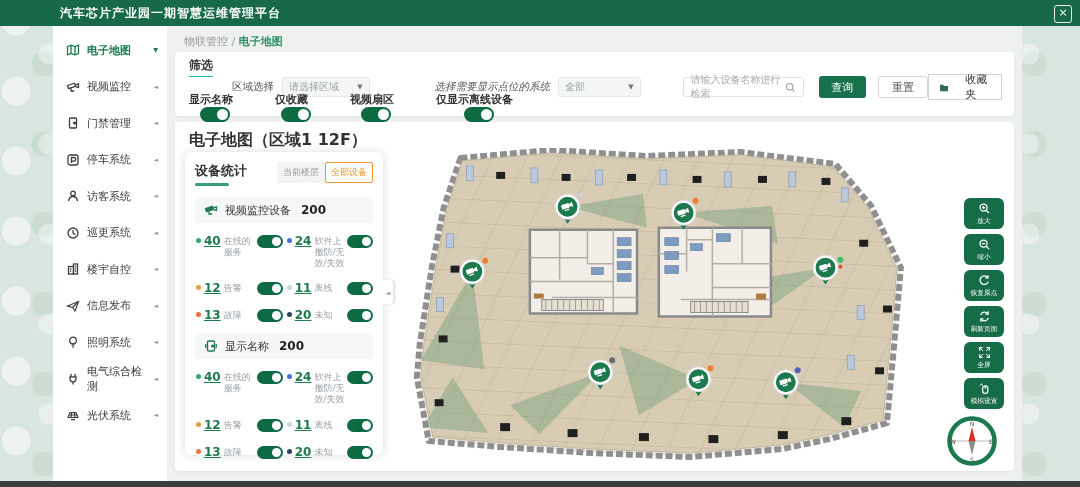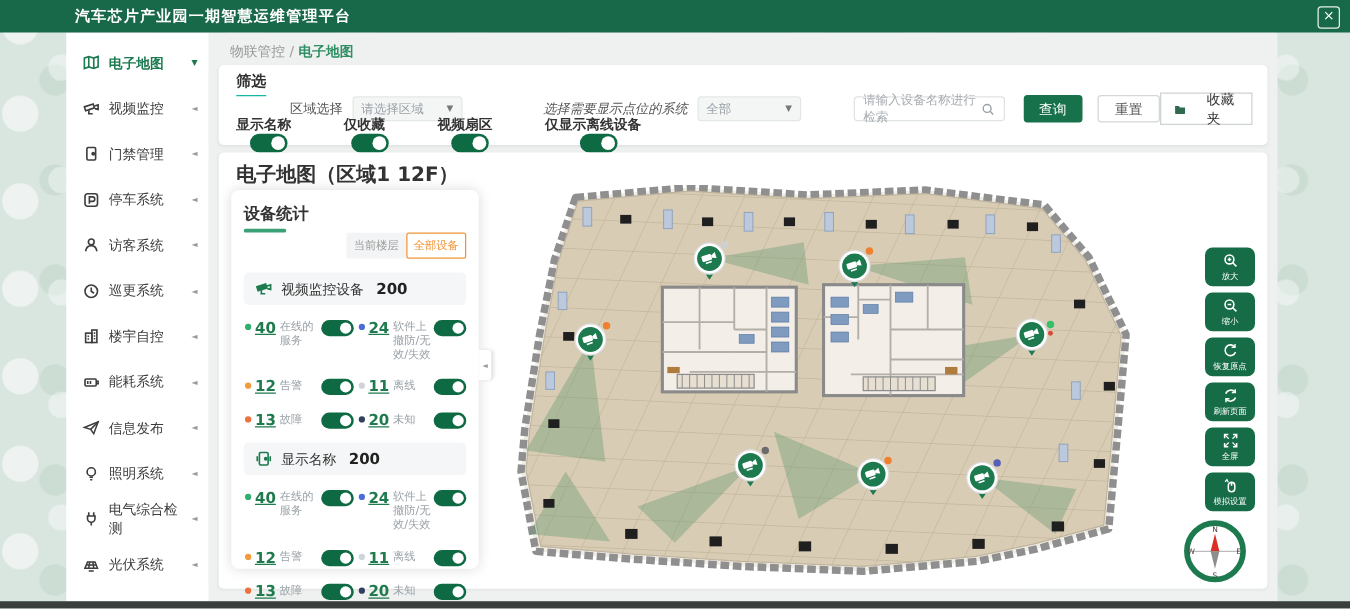--- a/index.html
+++ b/index.html
@@ -48,21 +48,21 @@
   .toggle{width:30px;height:15px;border-radius:8px;background:#0d6a43;position:relative;flex:none;cursor:pointer;}
   .toggle .knob{position:absolute;right:2px;top:2px;width:11px;height:11px;border-radius:50%;background:#fff;}
   .toggle.sm{width:26px;height:13px;}
   .toggle.sm .knob{width:9px;height:9px;}
   
   .main-card{position:absolute;left:8px;right:8px;top:96px;bottom:10px;background:#fff;border-radius:4px;box-shadow:0 1px 3px rgba(0,0,0,.06);}
   .map-title{position:absolute;left:14px;top:8px;font-size:16px;font-weight:bold;color:#333;}
   .map-title:after{content:"";display:block;width:30px;height:3px;background:#3aa075;margin-top:4px;border-radius:2px;}
   .stats{position:absolute;left:10px;top:30px;width:198px;bottom:16px;background:#fff;border-radius:6px;
     box-shadow:0 0 10px rgba(0,0,0,.14);padding:10px;box-sizing:border-box;}
-  .stats-head{display:flex;align-items:flex-start;flex-direction:column;}
+  .stats-head{display:flex;align-items:flex-start;}
   .stats-title{font-size:13px;font-weight:bold;color:#333;}
   .stats-title:after{content:"";display:block;width:34px;height:3px;background:#3aa075;margin-top:3px;border-radius:2px;}
   .tab-seg{margin-left:auto;display:flex;font-size:9px;}
   .tab-seg .tab{padding:3px 5px;background:#f3f4f5;color:#9a9a9a;border-radius:2px;cursor:pointer;border:1px solid transparent;}
   .tab-seg .tab.active{background:#fff;border:1px solid #ef9436;color:#ef9436;}
   .sec-head{display:flex;align-items:center;background:#f5f6f7;border-radius:4px;height:26px;padding:0 9px;margin-top:11px;font-size:11px;color:#333;}
   .sec-head .ic{width:14px;height:14px;margin-right:7px;color:#1c7a4e;}
   .sec-total{font-weight:bold;font-size:12px;margin-left:10px;color:#222;}
   .stat-grid{display:grid;grid-template-columns:1fr 1fr;column-gap:4px;row-gap:13px;margin-top:11px;padding:0 1px;}
   .stat-cell{display:flex;align-items:flex-start;font-size:9px;}
@@ -145,28 +145,20 @@
     <div class="side-item">
       <svg class="ic" viewBox="0 0 14 14" fill="none" stroke="currentColor" stroke-width="1.3">
           <rect x="2.5" y="4.5" width="5" height="7.5"></rect>
           <rect x="7.5" y="2" width="4" height="10"></rect>
           <path d="M4 7h1.3M4 9.2h1.3M9 4.5h1.2M9 6.8h1.2M9 9h1.2"></path>
         </svg>
       <span>楼宇自控</span>
       <span class="arrow">◄</span>
     </div>
     <div class="side-item">
-      <svg class="ic" viewBox="0 0 14 14" fill="none" stroke="currentColor" stroke-width="1.3">
-          <rect x="2" y="4.2" width="9" height="5.6" rx="1"></rect>
-          <path d="M11.5 6h1v2h-1M4.2 5.8v2.4M6.4 5.8v2.4"></path>
-        </svg>
-      <span>能耗系统</span>
-      <span class="arrow">◄</span>
-    </div>
-    <div class="side-item">
       <svg class="ic" viewBox="0 0 14 14" fill="none" stroke="currentColor" stroke-width="1.2">
           <path d="M1.5 7 12.5 2.5 9 12 6.5 8.5Z"></path>
           <path d="M6.5 8.5 12.5 2.5"></path>
         </svg>
       <span>信息发布</span>
       <span class="arrow">◄</span>
     </div>
     <div class="side-item">
       <svg class="ic" viewBox="0 0 14 14" fill="none" stroke="currentColor" stroke-width="1.3">
           <circle cx="7" cy="5.5" r="3.3"></circle>

